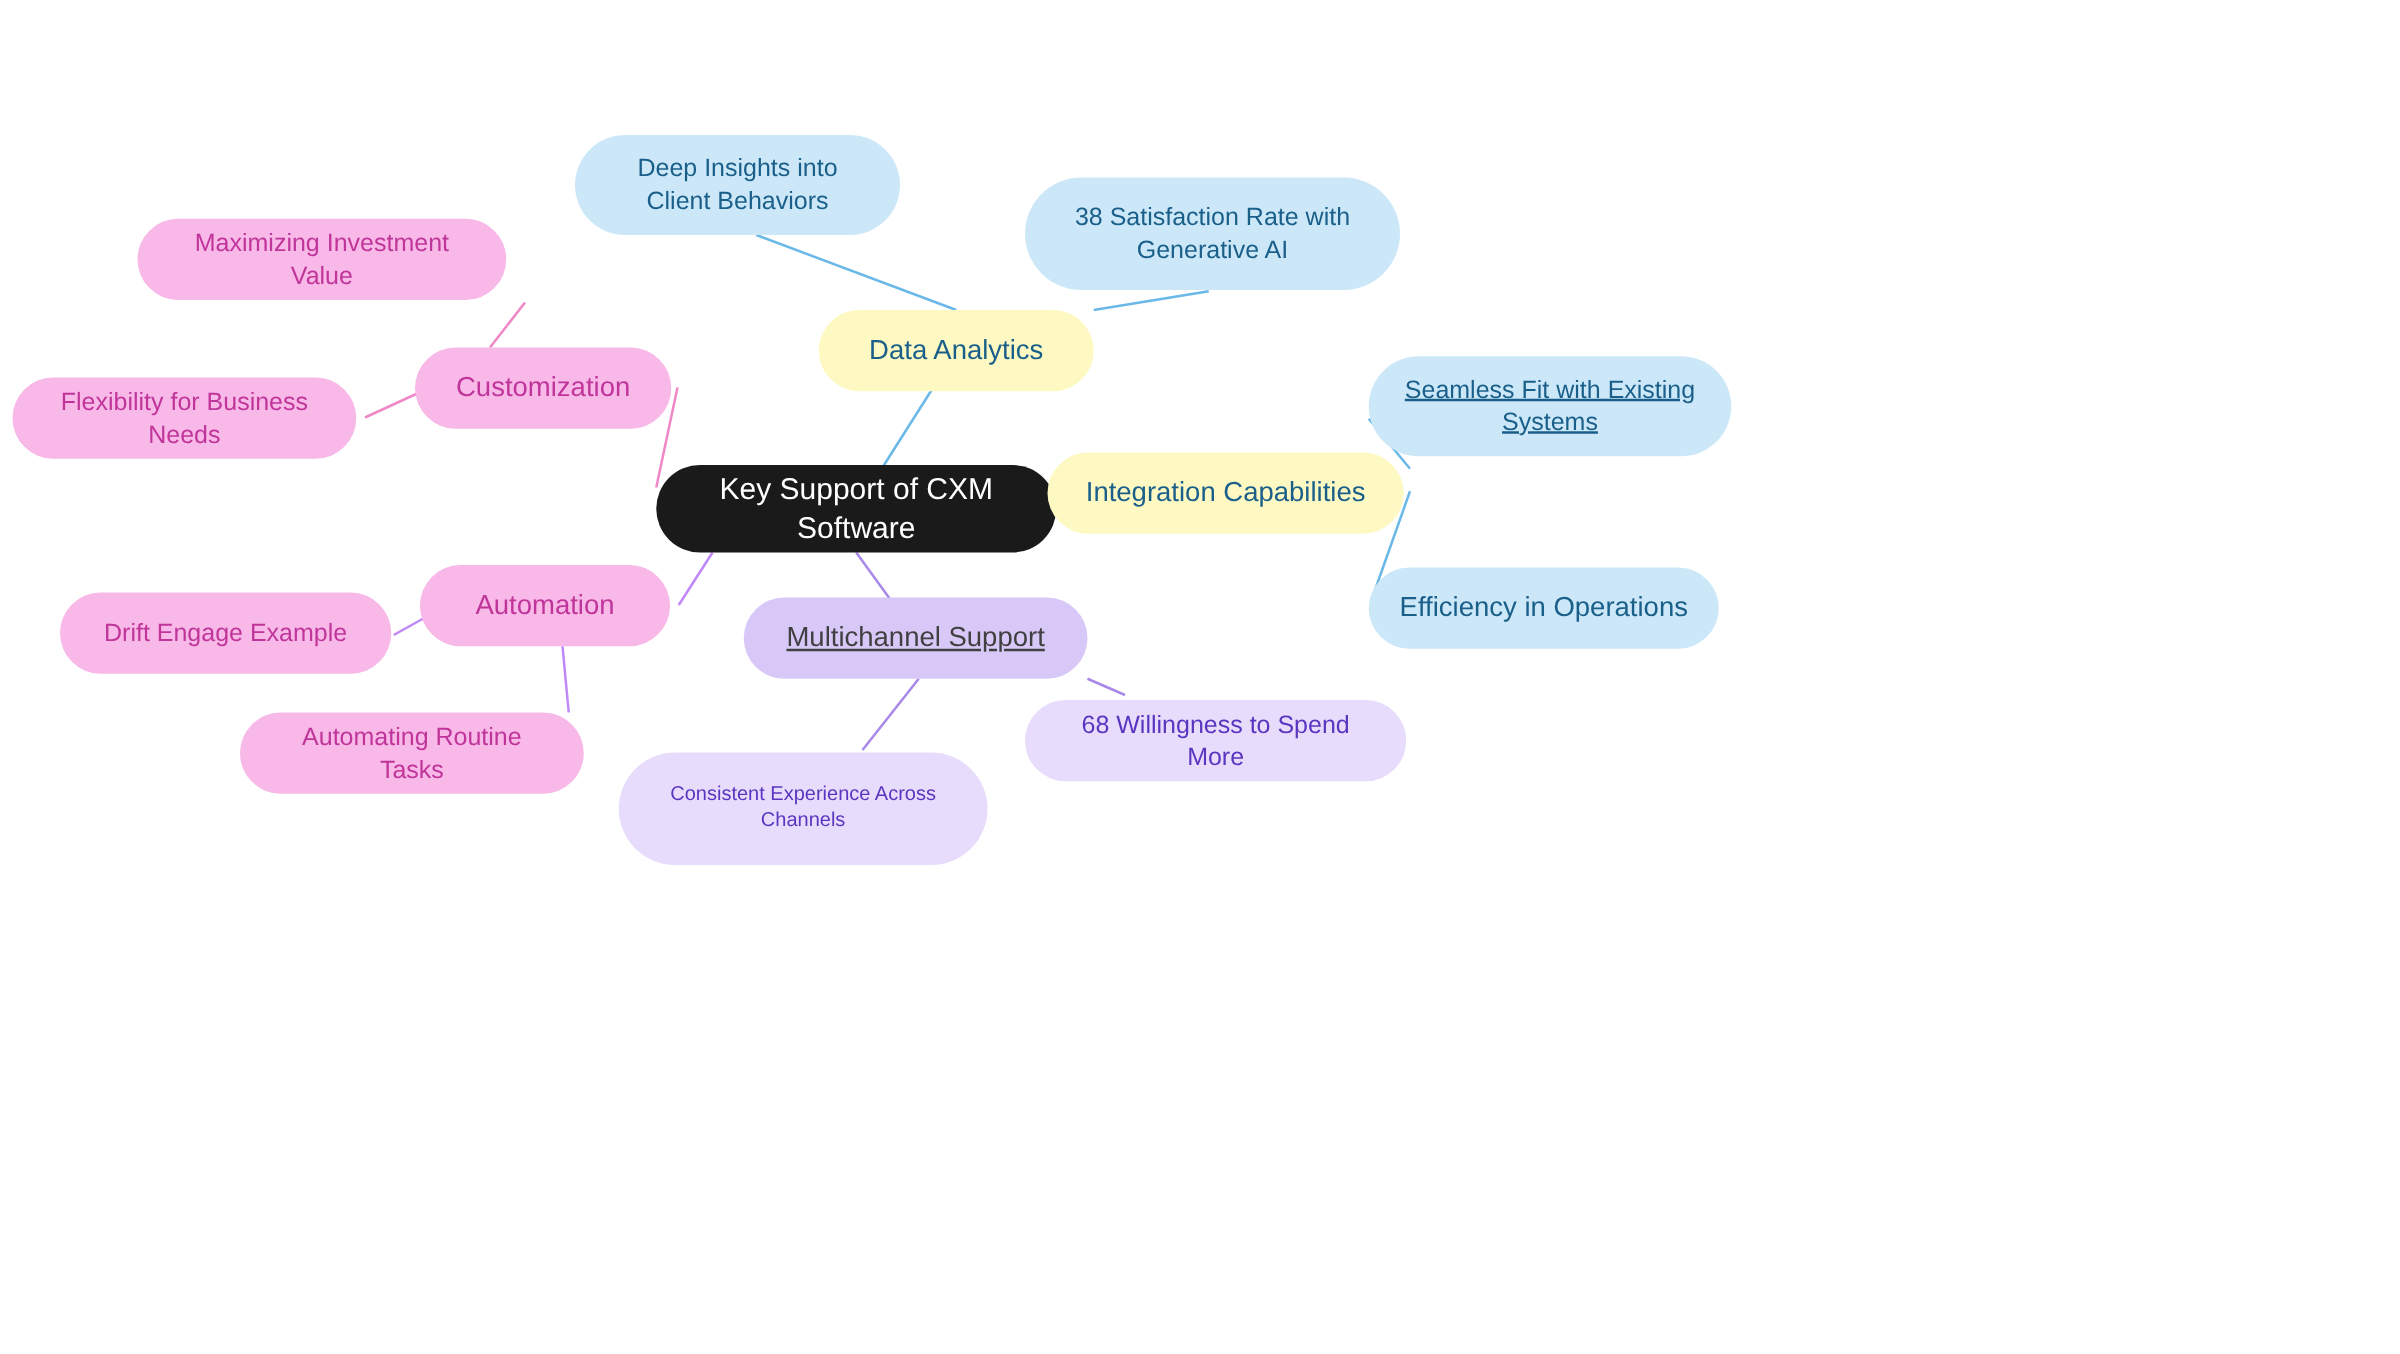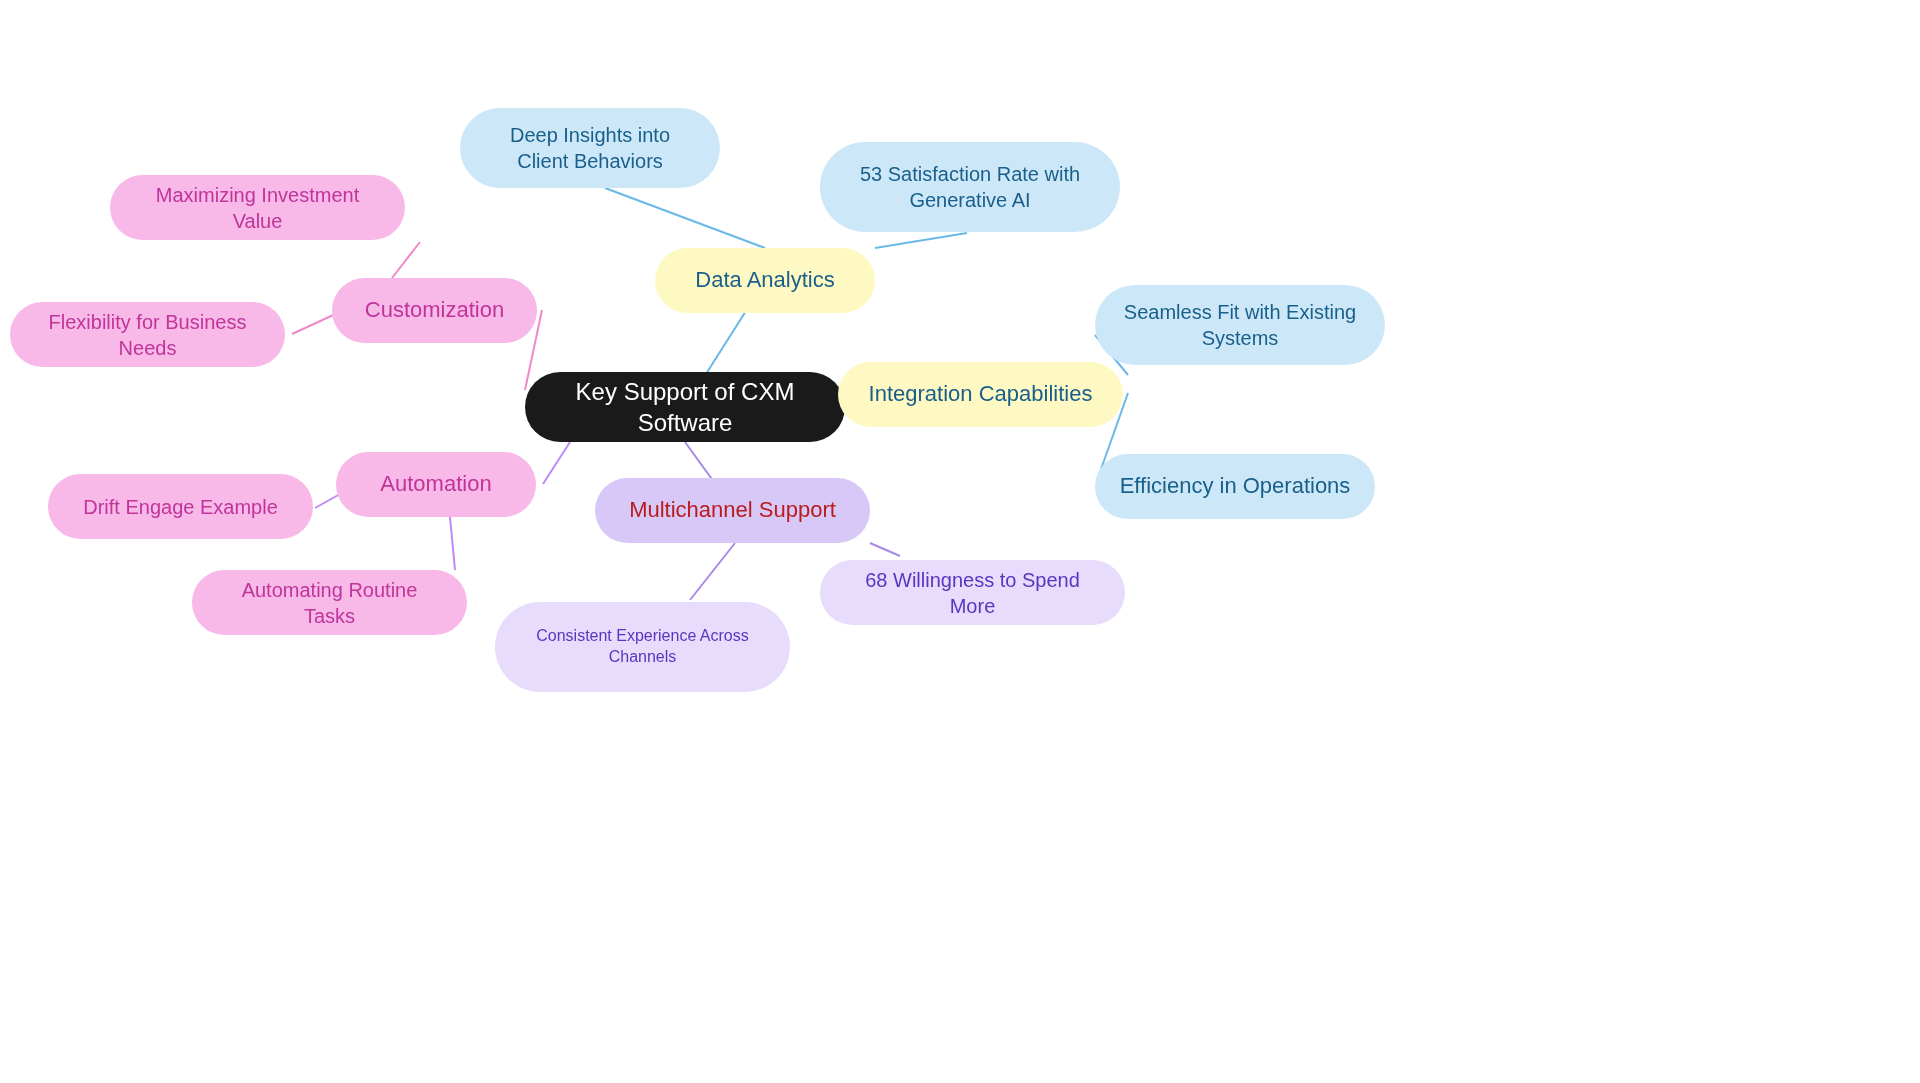--- a/index.html
+++ b/index.html
@@ -46,21 +46,22 @@
     .node-blue-light {
       background: #cce8f8;
       color: #1a5f8a;
     }
     .node-pink {
       background: #f8b8e8;
       color: #c0359a;
     }
     .node-purple {
       background: #d8c8f8;
-      color: #b91c1c;
+      color: #404040;
+      text-decoration: underline;
     }
     .node-purple-light {
       background: #e8dcfc;
       color: #5a35c0;
     }
   </style>
 </head>
 <body>
 
 <svg class="connections" xmlns="http://www.w3.org/2000/svg">
@@ -95,25 +96,25 @@
 
   <line x1="870" y1="543" x2="900" y2="556" stroke="#a888e8" stroke-width="2"></line>
 </svg>
 
 <div class="node node-center" style="left: 525px; top: 372px; width: 320px; height: 70px;">Key Support of CXM Software</div>
 
 <div class="node node-blue" style="left: 655px; top: 248px; width: 220px; height: 65px;">Data Analytics</div>
 
 <div class="node node-blue-light" style="left: 460px; top: 108px; width: 260px; height: 80px; font-size: 20px;">Deep Insights into Client Behaviors</div>
 
-<div class="node node-blue-light" style="left: 820px; top: 142px; width: 300px; height: 90px; font-size: 20px;">53 Satisfaction Rate with Generative AI</div>
+<div class="node node-blue-light" style="left: 820px; top: 142px; width: 300px; height: 90px; font-size: 20px;">38 Satisfaction Rate with Generative AI</div>
 
 <div class="node node-blue" style="left: 838px; top: 362px; width: 285px; height: 65px;">Integration Capabilities</div>
 
-<div class="node node-blue-light" style="left: 1095px; top: 285px; width: 290px; height: 80px; font-size: 20px;">Seamless Fit with Existing Systems</div>
+<div class="node node-blue-light" style="left: 1095px; top: 285px; width: 290px; height: 80px; font-size: 20px; text-decoration: underline;">Seamless Fit with Existing Systems</div>
 
 <div class="node node-blue-light" style="left: 1095px; top: 444px; width: 280px; height: 65px; margin-top: 10px;">Efficiency in Operations</div>
 
 <div class="node node-pink" style="left: 332px; top: 278px; width: 205px; height: 65px;">Customization</div>
 
 <div class="node node-pink" style="left: 110px; top: 175px; width: 295px; height: 65px; font-size: 20px;">Maximizing Investment Value</div>
 
 <div class="node node-pink" style="left: 10px; top: 302px; width: 275px; height: 65px; font-size: 20px;">Flexibility for Business Needs</div>
 
 <div class="node node-pink" style="left: 336px; top: 452px; width: 200px; height: 65px;">Automation</div>

